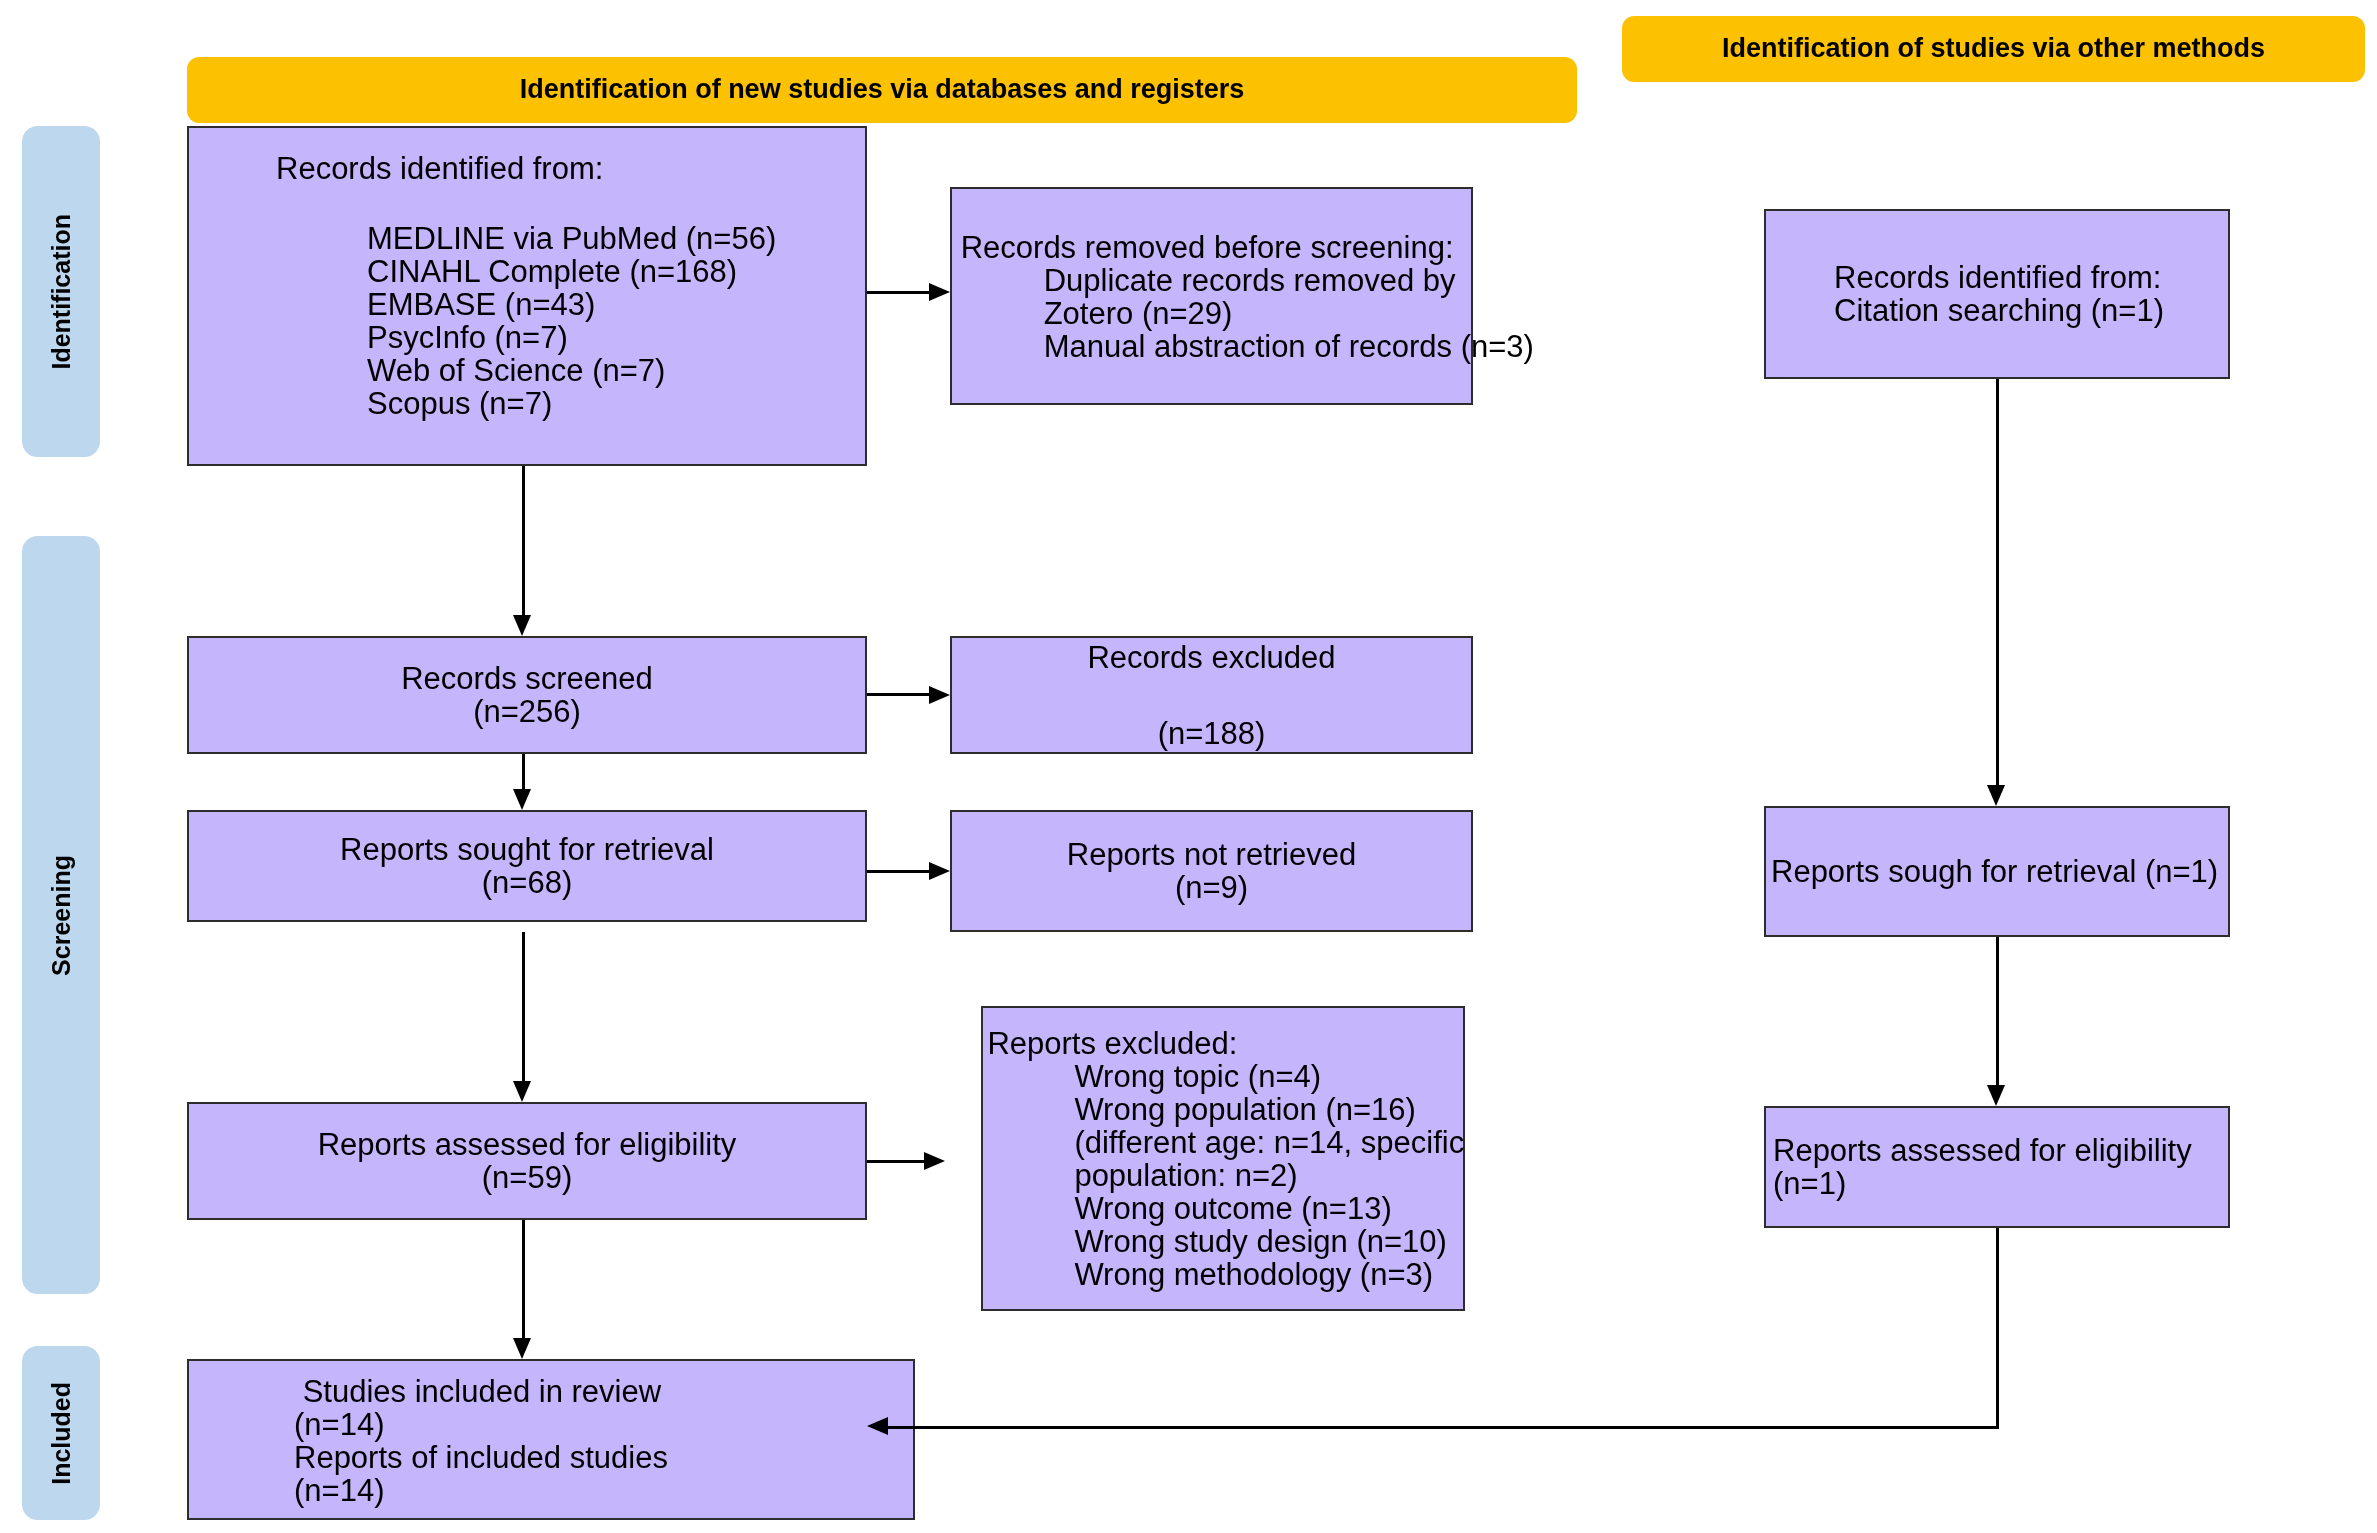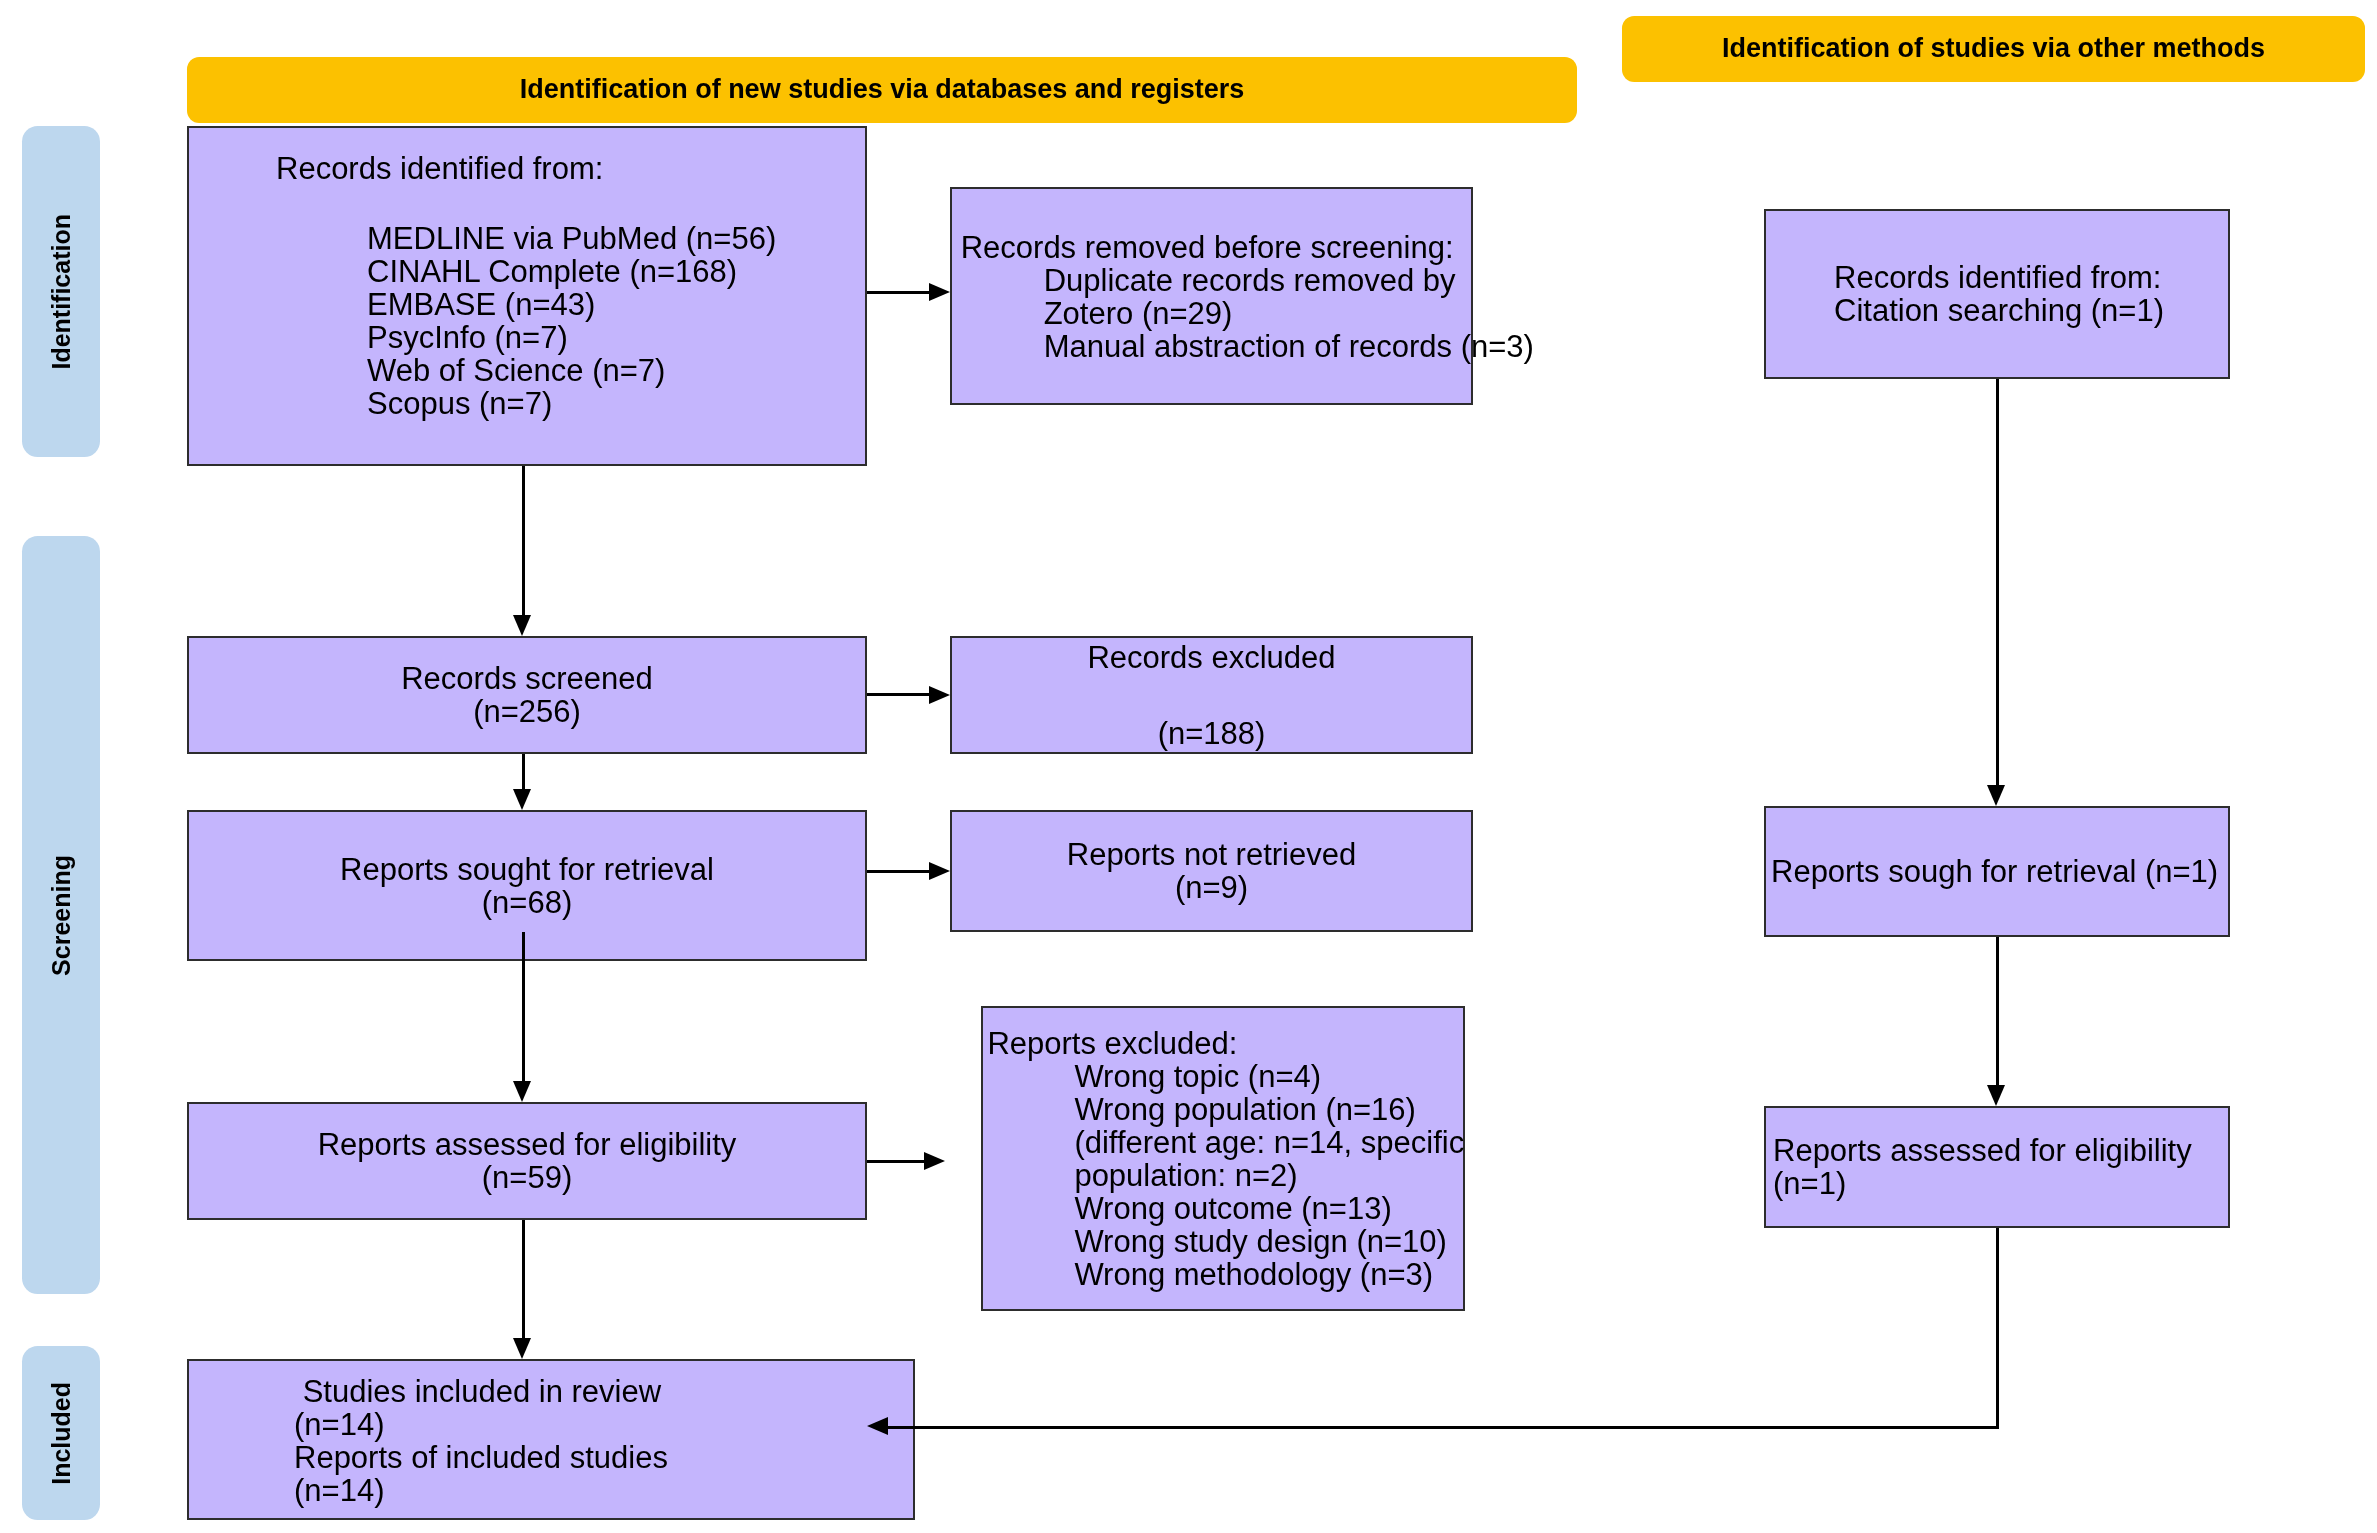--- a/index.html
+++ b/index.html
@@ -83,21 +83,21 @@
       <div>Web of Science (n=7)</div>
       <div>Scopus (n=7)</div>
     </div>
   </div>
 
   <div class="box center2" style="left:187px;top:636px;width:680px;height:118px;">
     <div>Records screened</div>
     <div>(n=256)</div>
   </div>
 
-  <div class="box center2" style="left:187px;top:810px;width:680px;height:151px;">
+  <div class="box center2" style="left:187px;top:810px;width:680px;height:112px;">
     <div>Reports sought for retrieval</div>
     <div>(n=68)</div>
   </div>
 
   <div class="box center2" style="left:187px;top:1102px;width:680px;height:118px;">
     <div>Reports assessed for eligibility</div>
     <div>(n=59)</div>
   </div>
 
   <div class="box" style="left:187px;top:1359px;width:728px;height:161px;padding:14px 8.7px 0 105px;">

